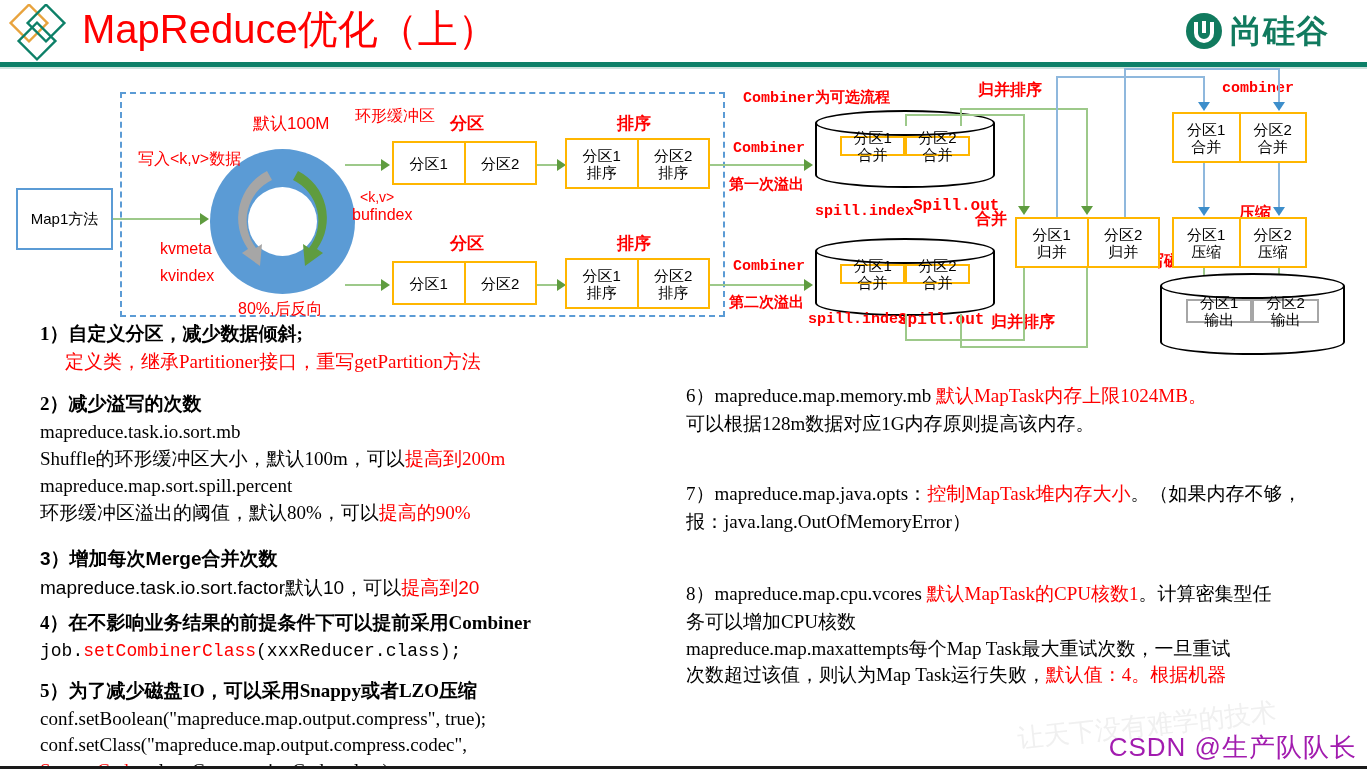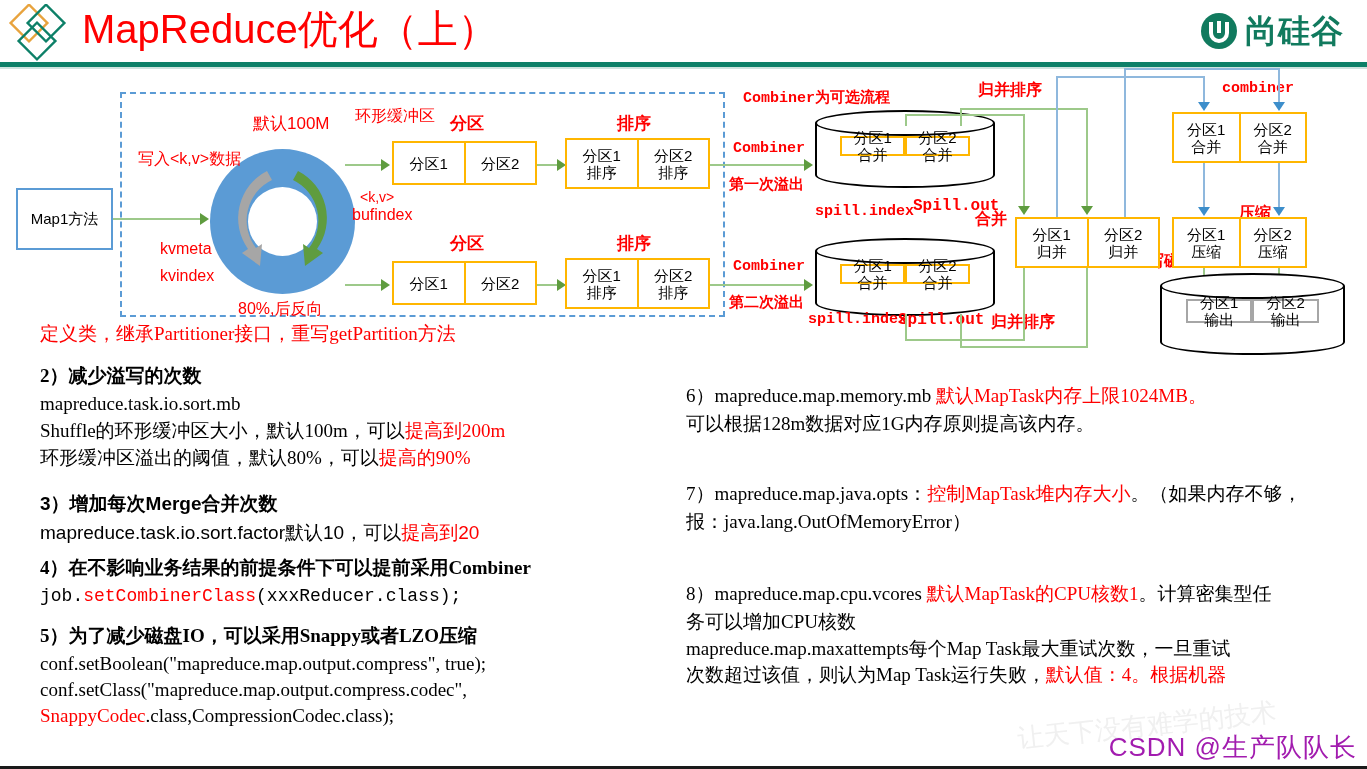--- a/index.html
+++ b/index.html
@@ -16,21 +16,21 @@
   .header{position:absolute;left:0;top:0;width:1367px;height:68px;}
   .logo-diamonds{position:absolute;left:8px;top:4px;width:68px;height:62px;}
   .hdr-title{
     position:absolute;left:82px;top:2px;
     font-family:"Liberation Sans","DejaVu Sans",sans-serif;
     font-size:40px;color:#ff0000;font-weight:400;
     letter-spacing:0px;white-space:nowrap;
   }
   .hdr-rule{position:absolute;left:0;top:62px;width:1367px;height:5px;background:#0d8068;}
   .hdr-rule2{position:absolute;left:0;top:67px;width:1367px;height:2px;background:#cfe4df;}
-  .brand{position:absolute;right:23px;top:11px;display:flex;align-items:center;gap:6px;}
+  .brand{position:absolute;right:38px;top:11px;display:flex;align-items:center;gap:6px;}
   .brand-text{
     font-family:"DejaVu Sans",sans-serif;font-size:32px;color:#117a5e;font-weight:bold;
     letter-spacing:1px;line-height:38px;
   }
 
   
   .diagram{position:absolute;left:0;top:68px;width:1367px;height:290px;}
   .dash-box{
     position:absolute;left:120px;top:24px;width:605px;height:225px;
     border:2px dashed #5b9bd5;box-sizing:border-box;
@@ -361,25 +361,27 @@
         </div>
         <div>
           <span>分区2</span>
           <span>输出</span>
         </div>
       </div>
     </div>
   </div>
 
   <div class="col" style="left:40px;top:320px;width:620px;">
-    <p class="para red" style="font-size:19px;line-height:28px;">定义类，继承Partitioner接口，重写getPartition方法</p>
+    <p class="para b" style="font-size:19px;line-height:28px;">1）自定义分区，减少数据倾斜;</p>
+    <p class="para red" style="font-size:19px;line-height:28px;margin-left:25px;">定义类，继承Partitioner接口，重写getPartition方法</p>
 
     <p class="para b" style="font-size:19px;line-height:28px;margin-top:14px;">2）减少溢写的次数</p>
     <p class="para" style="font-size:19px;line-height:27px;">mapreduce.task.io.sort.mb</p>
     <p class="para" style="font-size:19px;line-height:27px;"><span>Shuffle的环形缓冲区大小，默认100m，可以</span><span class="red">提高到200m</span></p>
+    <p class="para" style="font-size:19px;line-height:27px;">mapreduce.map.sort.spill.percent</p>
     <p class="para" style="font-size:19px;line-height:27px;"><span>环形缓冲区溢出的阈值，默认80%，可以</span><span class="red">提高的90%</span></p>
 
     <p class="para b sans" style="font-size:19px;line-height:30px;margin-top:18px;">3）增加每次Merge合并次数</p>
     <p class="para sans" style="font-size:19px;line-height:28px;"><span>mapreduce.task.io.sort.factor默认10，可以</span><span class="red">提高到20</span></p>
 
     <p class="para b" style="font-size:19px;line-height:30px;margin-top:6px;">4）在不影响业务结果的前提条件下可以提前采用Combiner</p>
     <p class="para mono" style="font-size:18px;line-height:26px;"><span>job.</span><span class="red">setCombinerClass</span><span>(xxxReducer.class);</span></p>
 
     <p class="para b" style="font-size:19px;line-height:30px;margin-top:12px;">5）为了减少磁盘IO，可以采用Snappy或者LZO压缩</p>
     <p class="para" style="font-size:19px;line-height:26px;">conf.setBoolean("mapreduce.map.output.compress", true);</p>

